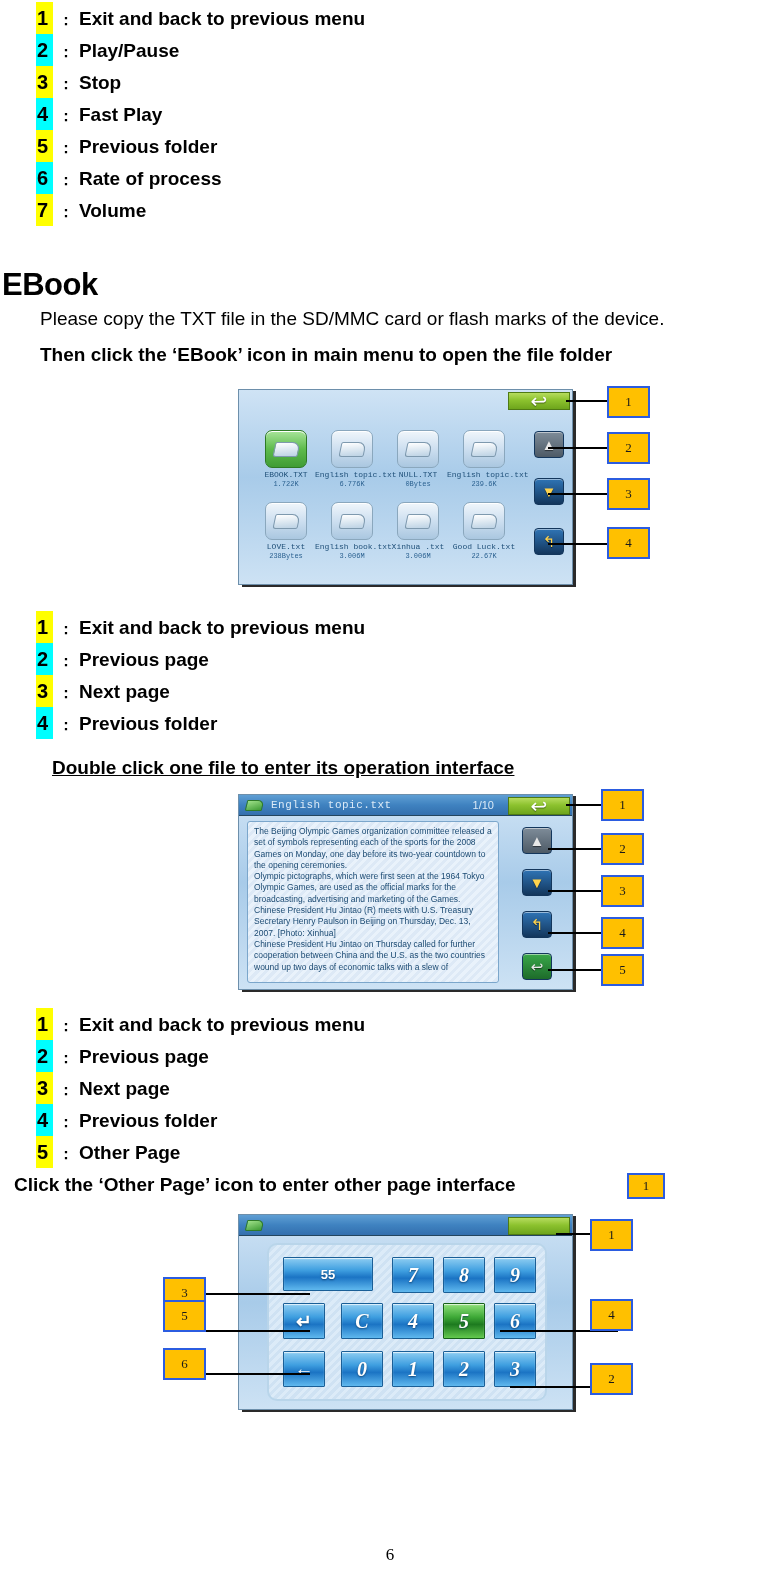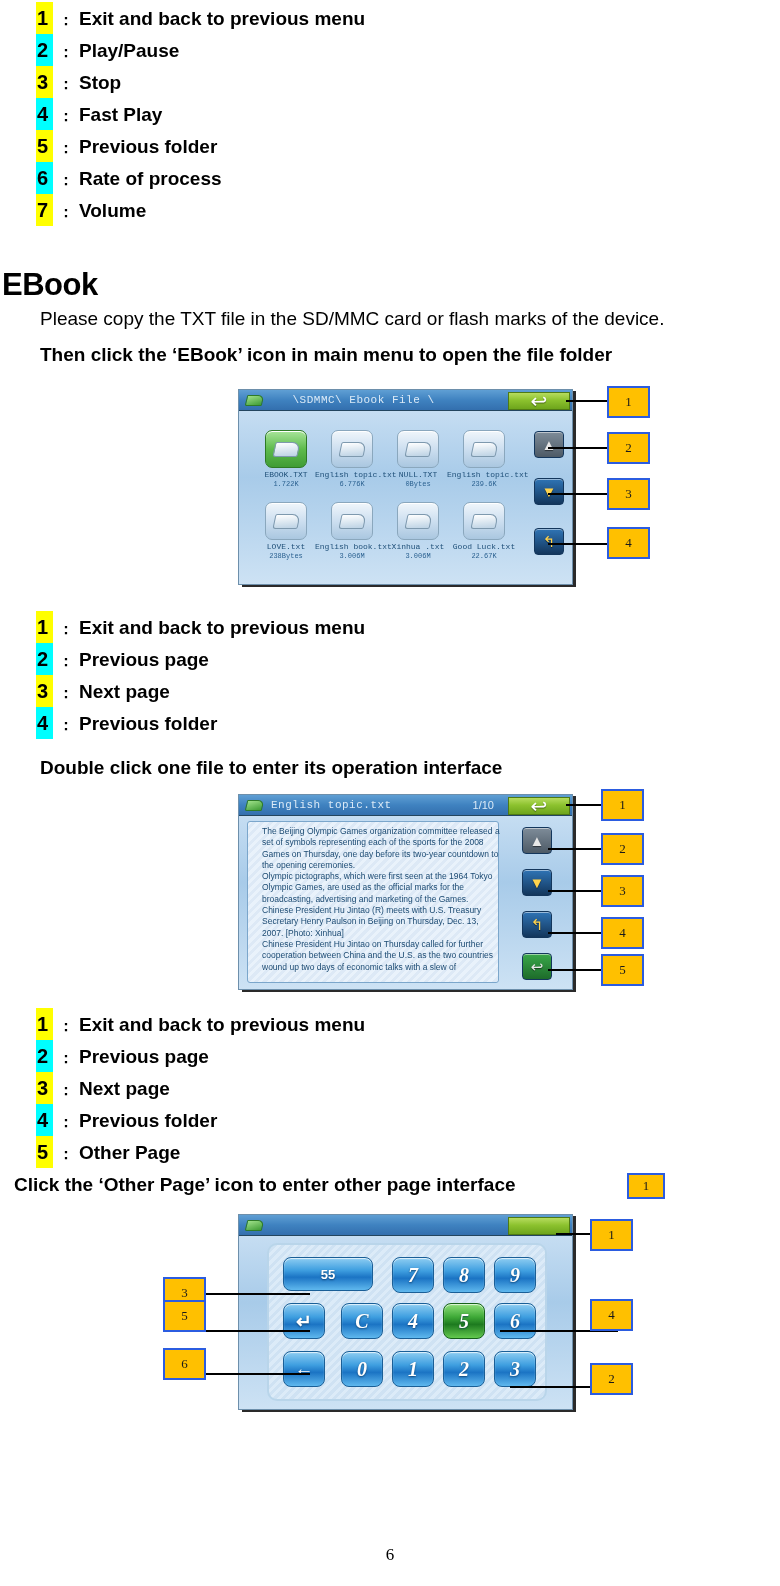--- a/index.html
+++ b/index.html
@@ -217,41 +217,41 @@
     white-space: nowrap;
   }
 
   
   .read-pane {
     position: absolute;
     background: repeating-linear-gradient(135deg, #e9f2fb 0px, #e9f2fb 3px, #dde9f6 3px, #dde9f6 6px);
     border: 1px solid #7ba6cb;
     border-radius: 3px;
     box-sizing: border-box;
-    padding: 4px 14px;
+    padding: 4px 6px;
   }
   .read-line {
     font-family: "Liberation Sans", sans-serif;
     font-size: 8.5px;
     line-height: 11.3px;
     color: #1b4a72;
     white-space: nowrap;
   }
 
   
   .kp-frame {
     position: absolute;
     border: 2px solid #b9d5ea;
     border-radius: 10px;
     background: repeating-linear-gradient(135deg,#dcebf8 0px,#dcebf8 3px,#cfe2f3 3px,#cfe2f3 6px);
     box-sizing: border-box;
   }
   .key {
     position: absolute;
-    border-radius: 8px;
+    border-radius: 1px;
     border: 1px solid #1a5f97;
     box-sizing: border-box;
     background: linear-gradient(180deg,#8ecdf2 0%, #3f9fe0 38%, #1b74c4 60%, #5fb8ee 100%);
     box-shadow: inset 0 1px 1px rgba(255,255,255,.75);
     display: flex;
     align-items: center;
     justify-content: center;
     font-family: "Liberation Serif", serif;
     font-style: italic;
     font-weight: bold;
@@ -327,25 +327,20 @@
 
 <div class="heading-1" style="position:absolute; left:2px; top:267px;">EBook</div>
 <div class="body-regular" style="position:absolute; left:40px; top:308px;">Please copy the TXT file in the SD/MMC card or flash marks of the device.</div>
 <div class="body-bold" style="position:absolute; left:40px; top:338px;margin-top:6px;">Then click the ‘EBook’ icon in main menu to open the file folder</div>
 
 <div class="device-shadow" style="left:242px; top:584px; width:334px; height:3px;"></div>
 <div class="device-shadow" style="left:573px; top:391px; width:3px; height:196px;"></div>
 
 <div class="device" id="filebrowser-device" style="left:238px; top:389px; width:335px; height:196px;">
 
-  <div class="titlebar">
-    <span class="titlebar-icon"></span>
-    <span class="titlebar-path">\SDMMC\ Ebook File  \</span>
-    <span style="width:110px;"></span>
-  </div>
 
   <div class="green-btn" style="right:2px; top:2px; width:62px; height:18px;">
     <span class="glyph-return">↩</span>
   </div>
 
   <div id="filebrowser-files">
       <div class="file-cell" style="left: 10px; top: 40px;">
         <div class="file-icon selected"></div>
         <div class="file-name">EBOOK.TXT</div>
         <div class="file-size">1.722K</div>
@@ -429,21 +424,21 @@
         <span class="legend-label">Next page</span>
       </li>
       <li class="legend-row">
         <span class="legend-num hl-cyan">4</span>
         <span class="legend-colon">：</span>
         <span class="legend-label">Previous folder</span>
       </li>
     </ul>
 </div>
 
-<div class="body-bold" style="position:absolute; left:40px; top:757px;">Double click one file to enter its operation interface</div>
+<div class="body-bold" style="position:absolute; left:52px; top:757px;text-decoration:underline;">Double click one file to enter its operation interface</div>
 
 <div class="device-shadow" style="left:242px; top:989px; width:334px; height:3px;"></div>
 <div class="device-shadow" style="left:573px; top:796px; width:3px; height:196px;"></div>
 
 <div class="device" id="reader-device" style="left:238px; top:794px; width:335px; height:196px;">
 
   <div class="titlebar">
     <span class="titlebar-icon"></span>
     <span class="titlebar-path" style="text-align:left; padding-left:6px;">English topic.txt</span>
     <span class="titlebar-page">1/10</span>
@@ -451,21 +446,21 @@
   </div>
 
   <div class="green-btn" style="right:2px; top:2px; width:62px; height:18px;">
     <span class="glyph-return">↩</span>
   </div>
 
   <div class="read-pane" style="left:8px; top:26px; width:252px; height:162px;">
     <div id="reader-text-lines">
         <div class="read-line">The Beijing Olympic Games organization committee released a</div>
         <div class="read-line">set of symbols representing each of the sports for the 2008</div>
-        <div class="read-line">Games on Thursday, one day before its two-year countdown to</div>
+        <div class="read-line">Games on Monday, one day before its two-year countdown to</div>
         <div class="read-line">the opening ceremonies.</div>
         <div class="read-line">Olympic pictographs, which were first seen at the 1964 Tokyo</div>
         <div class="read-line">Olympic Games, are used as the official marks for the</div>
         <div class="read-line">broadcasting, advertising and marketing of the Games.</div>
         <div class="read-line">Chinese President Hu Jintao (R) meets with U.S. Treasury</div>
         <div class="read-line">Secretary Henry Paulson in Beijing on Thursday, Dec. 13,</div>
         <div class="read-line">2007.  [Photo: Xinhua]</div>
         <div class="read-line">Chinese President Hu Jintao on Thursday called for further</div>
         <div class="read-line">cooperation between China and the U.S. as the two countries</div>
         <div class="read-line">wound up two days of economic talks with a slew of</div>

